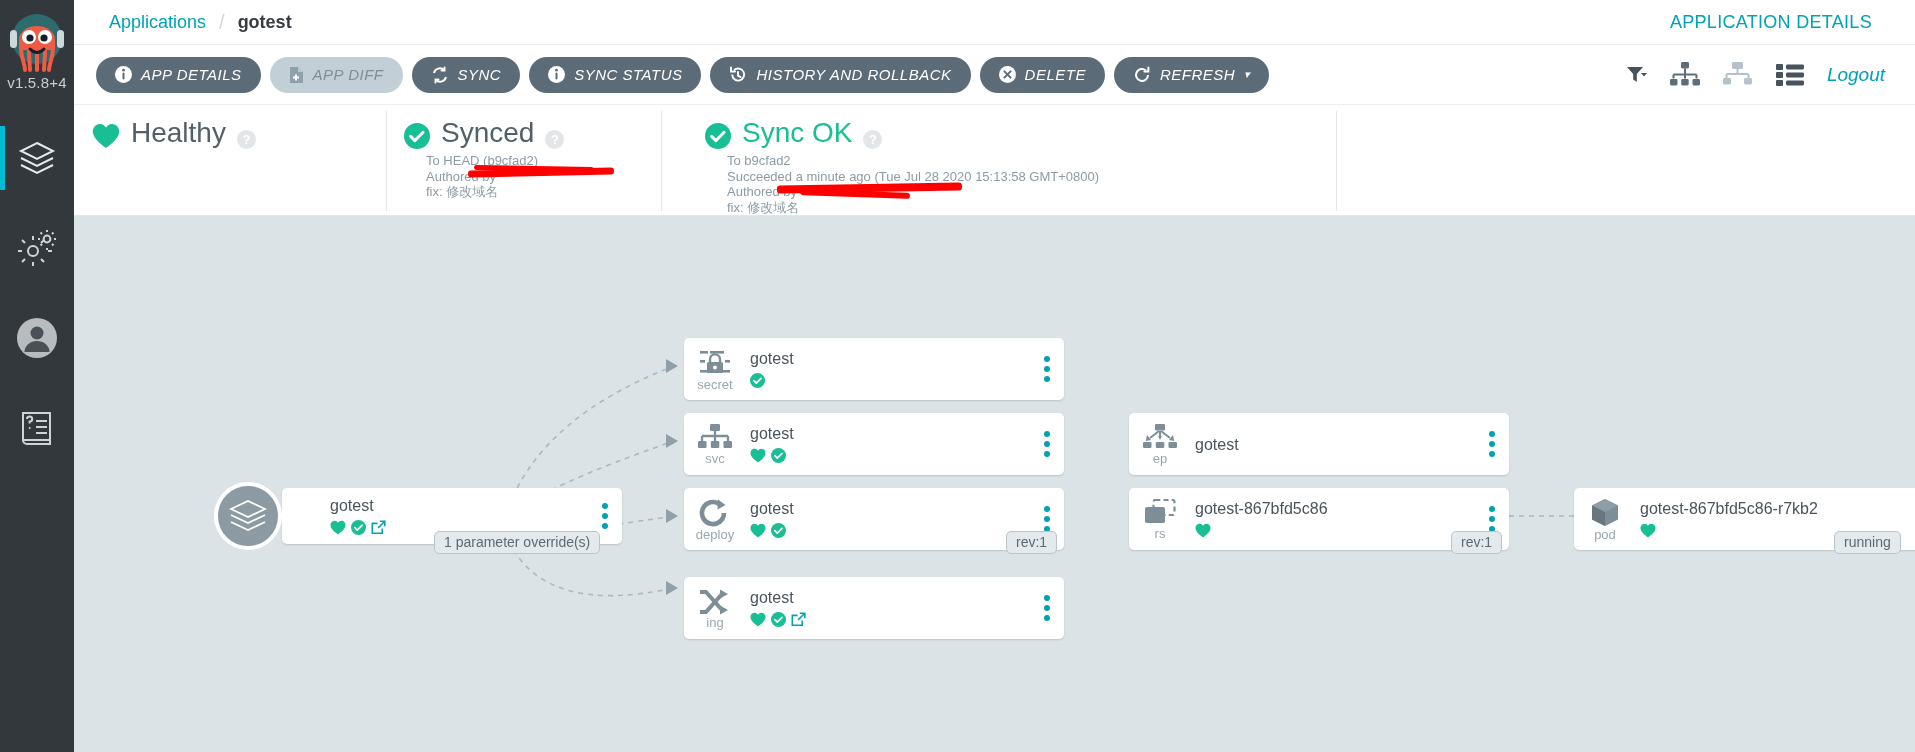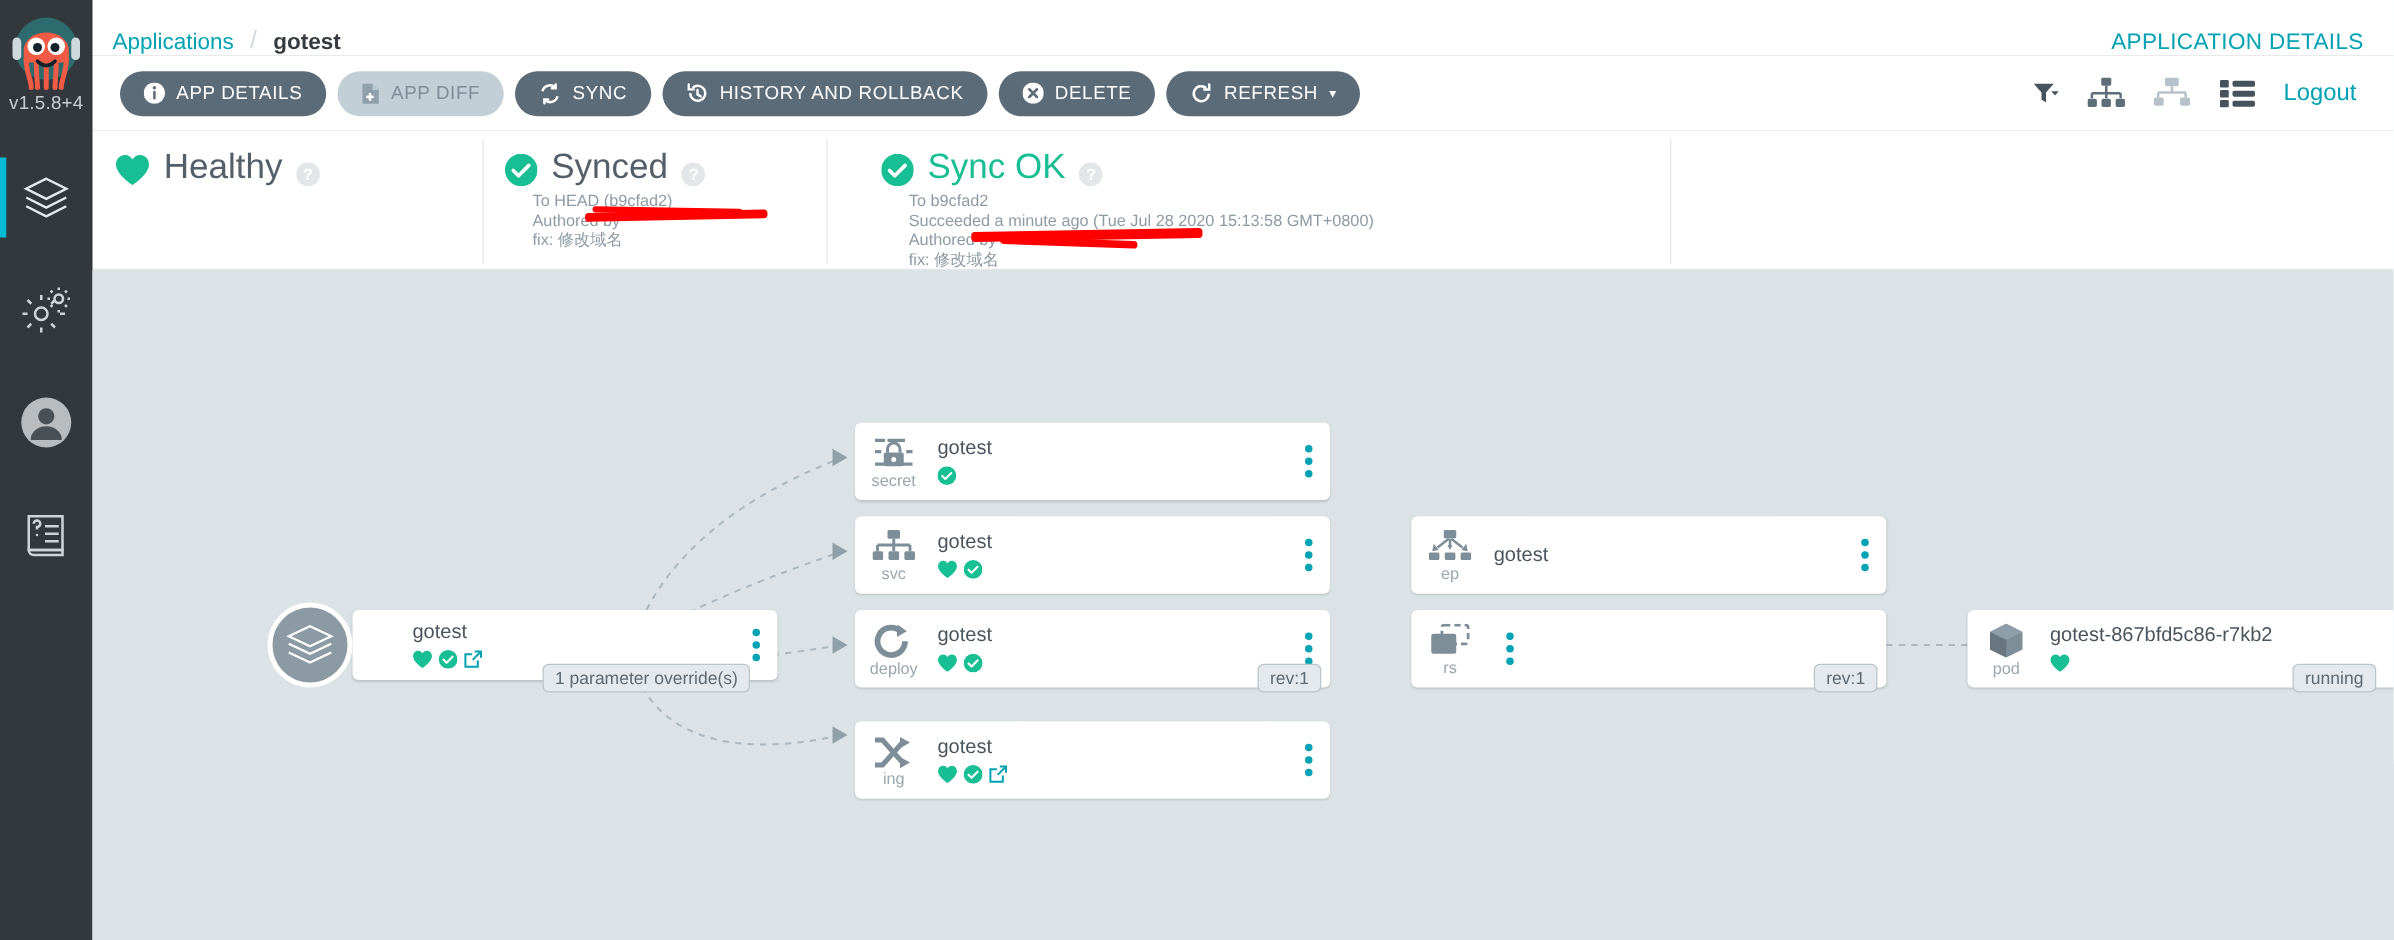--- a/index.html
+++ b/index.html
@@ -37,38 +37,39 @@
     content: ""; position: absolute; left: 0; top: 13px;
     width: 5px; height: 64px; background: #00bcd4;
   }
 
   
   .main { flex: 1; display: flex; flex-direction: column; min-width: 0; }
 
   .topbar {
     height: 45px; flex: 0 0 45px;
     border-bottom: 1px solid #e8eaec;
-    display: flex; align-items: flex-end;
-    padding: 0 16px;
+    display: flex; align-items: center;
+    padding: 0 35px;
     background: #fff;
   }
   .crumb-link { color: #00a2b3; font-size: 18px; }
   .crumb-sep { color: #d4d8db; font-size: 20px; margin: 0 13px; font-weight: 300; }
   .crumb-cur { color: #363c41; font-size: 18px; font-weight: bold; }
   .topbar-right {
     margin-left: auto; color: #00a2b3; font-size: 18px;
     letter-spacing: .3px; padding-right: 8px;
   }
 
   .toolbar {
     height: 60px; flex: 0 0 60px;
     display: flex; align-items: center;
     padding: 0 22px;
     border-bottom: 1px solid #eceff1;
     background: #fff;
+    font-style: italic;
   }
   .btn {
     height: 36px; border-radius: 18px;
     background: #5b6b78; color: #fff;
     display: inline-flex; align-items: center;
     padding: 0 19px; margin-right: 9px;
     font-size: 15px; letter-spacing: .5px;
     white-space: nowrap; cursor: pointer; border: none;
   }
   .btn.disabled { background: #c3cfd6; color: #7e8d98; cursor: default; }
@@ -261,20 +262,30 @@
           <svg width="18" height="18" viewBox="0 0 18 18" fill="none" stroke="#fff" stroke-width="2">
             <path d="M3 7a6 6 0 0 1 10-3"></path>
               <path d="M15 11a6 6 0 0 1-10 3"></path>
             <path d="M13.5 1.5V4.5H10.5" stroke-linecap="round"></path>
               <path d="M4.5 16.5V13.5H7.5" stroke-linecap="round"></path>
           </svg>
         </span>
         <span>SYNC</span>
       </div>
 
+      <div class="btn">
+        <span class="bi">
+          <svg width="17" height="17" viewBox="0 0 17 17">
+              <circle cx="8.5" cy="8.5" r="8.5" fill="#fff"></circle>
+          <rect x="7.5" y="6.6" width="2" height="7" rx="1" fill="#5b6b78"></rect>
+              <circle cx="8.5" cy="4.2" r="1.35" fill="#5b6b78"></circle>
+            </svg>
+        </span>
+        <span>SYNC STATUS</span>
+      </div>
 
       <div class="btn">
         <span class="bi">
           <svg width="18" height="18" viewBox="0 0 18 18" fill="none" stroke="#fff" stroke-width="1.9">
             <path d="M3.2 8.5a6 6 0 1 0 1.8-4.2"></path>
               <path d="M2 1.5v4h4" stroke-linecap="round"></path>
             <path d="M9 6v3.6l2.6 1.5" stroke-linecap="round"></path>
           </svg>
         </span>
         <span>HISTORY AND ROLLBACK</span>
@@ -644,20 +655,30 @@
       <div class="node" style="left:1055px; top:272px; width:380px; height:62px;">
         <div class="node-icon">
           <span>
             <svg width="34" height="28" viewBox="0 0 34 28">
               <rect x="10.5" y="1" width="21" height="15" rx="1.8" fill="none" stroke="#7d8e98" stroke-width="2.2" stroke-dasharray="5,3.2"></rect>
               <rect x="2" y="8" width="20" height="16" rx="1.8" fill="#7d8e98"></rect>
             </svg>
           </span>
           <span class="node-kind">rs</span>
         </div>
+        <div class="node-body">
+          <div class="node-title">gotest-867bfd5c86</div>
+          <div class="node-status">
+            <span>
+              <svg width="16" height="15" viewBox="0 0 28 26">
+                  <path d="M14 25C14 25 0.8 16.6 0.8 8.6 0.8 4 4.3 1 8 1c2.7 0 4.8 1.6 6 3.6C15.2 2.6 17.3 1 20 1c3.7 0 7.2 3 7.2 7.6C27.2 16.6 14 25 14 25z" fill="#18be94"></path>
+                </svg>
+            </span>
+          </div>
+        </div>
         <div class="kebab">
             <i></i>
             <i></i>
             <i></i>
           </div>
       </div>
       <div class="pill" style="left:1377px; top:315px;">rev:1</div>
 
       <div class="node" style="left:1500px; top:272px; width:380px; height:62px;">
         <div class="node-icon">

